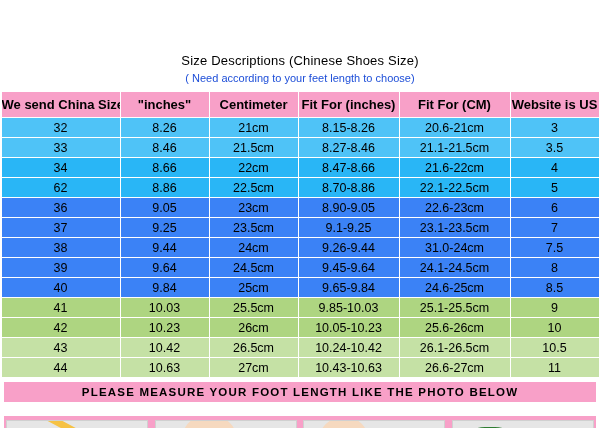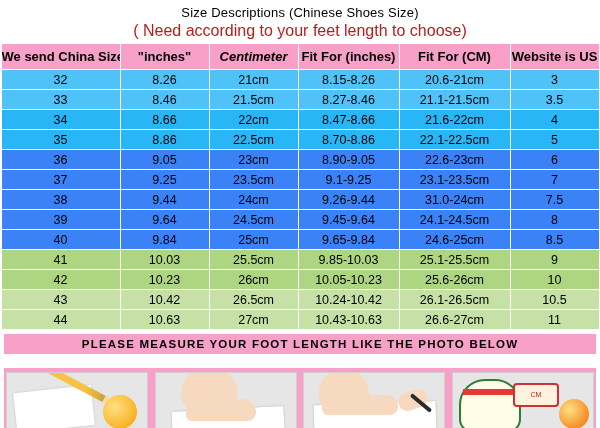--- a/index.html
+++ b/index.html
@@ -12,31 +12,32 @@
   .page{
     width:600px;height:428px;
     position:relative;
     box-sizing:border-box;
     padding:0;
   }
   
   .header{
     text-align:center;
     padding-top:4px;
+    margin-top:48px;
   }
   .header .line1{
     font-size:13px;
     color:#000;
     font-weight:normal;
     letter-spacing:0.2px;
     line-height:17px;
   }
   .header .line2{
-    font-size:16px;
-    color:#b91c1c;
+    font-size:11px;
+    color:#1d4ed8;
     line-height:17px;
     margin-top:1px;
   }
 
   
   table.size-table{
     border-collapse:collapse;
     width:592px;
     margin:4px auto 0 auto;
     table-layout:fixed;
@@ -52,21 +53,21 @@
     white-space:nowrap;
   }
   table.size-table thead th{
     font-weight:bold;
     font-size:13px;
     height:25px;
     background:#f8a0c8;
   }
   .c0{width:118px;}
   .c1{width:88px;}
-  .c2{width:88px;font-style:italic;}
+  .c2{width:88px;}
   .c3{width:100px;margin-top:7px;}
   .c4{width:110px;margin-left:12px;}
   .c5{width:88px;}
 
   
   .band-blue   td{background:#4fc3f7;}
   .band-blue2  td{background:#29b6f6;}
   .band-yellow td{background:#3b82f6;}
   .band-orange td{background:#3b82f6;}
   .band-green  td{background:#aed581;}
@@ -236,21 +237,21 @@
       </tr>
       <tr class="band-blue2">
         <td>34</td>
         <td>8.66</td>
         <td>22cm</td>
         <td>8.47-8.66</td>
         <td>21.6-22cm</td>
         <td>4</td>
       </tr>
       <tr class="band-blue2">
-        <td>35</td>
+        <td>62</td>
         <td>8.86</td>
         <td>22.5cm</td>
         <td>8.70-8.86</td>
         <td>22.1-22.5cm</td>
         <td>5</td>
       </tr>
       <tr class="band-yellow">
         <td>36</td>
         <td>9.05</td>
         <td>23cm</td>

